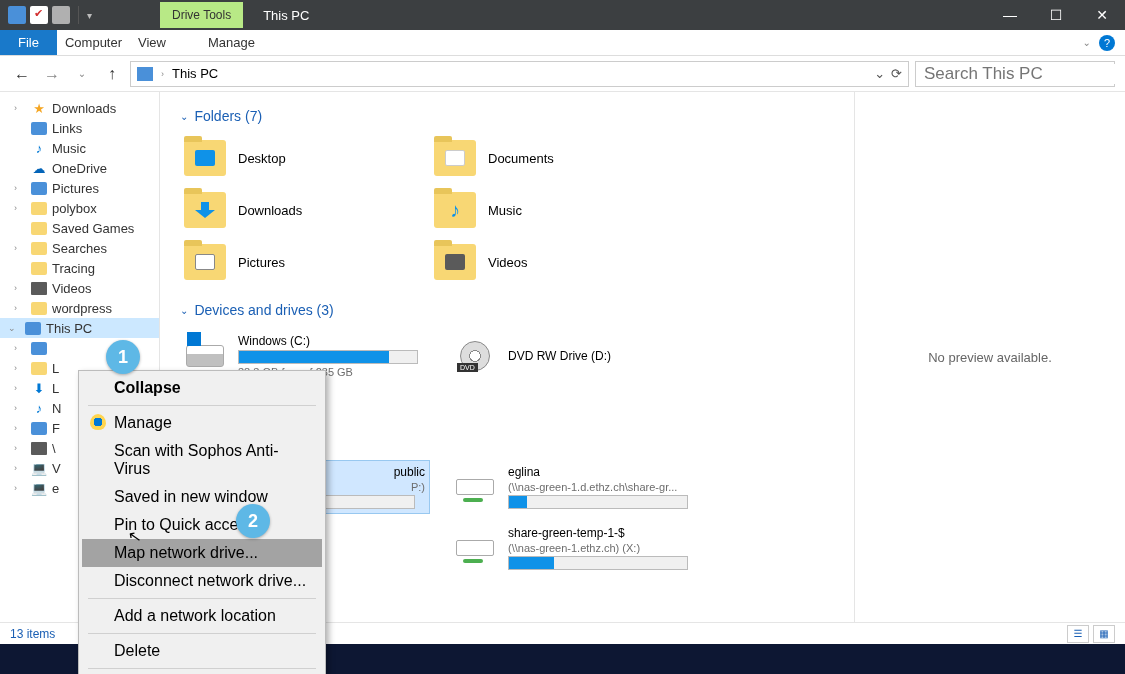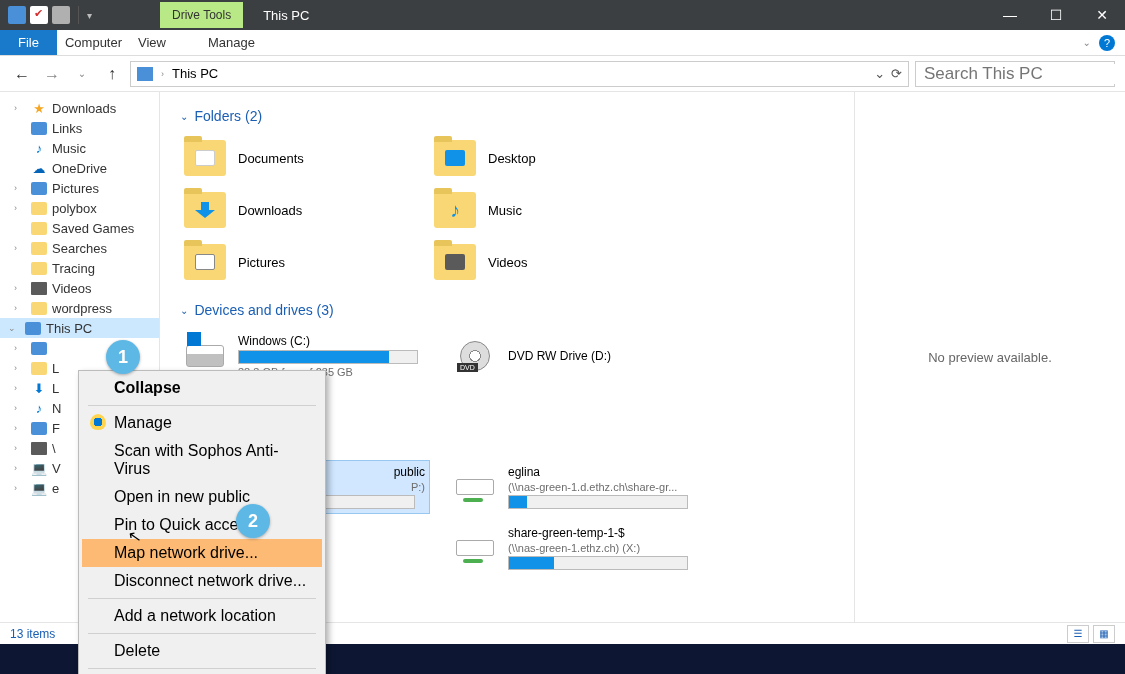--- a/index.html
+++ b/index.html
@@ -81,21 +81,21 @@
 .statusbar { height: 22px; border-top: 1px solid #e5e5e5; display: flex; align-items: center; padding: 0 10px; font-size: 12px; color: #1a5fb4; }
 .statusbar-icons { margin-left: auto; display: flex; gap: 4px; }
 .sb-view { width: 22px; height: 18px; border: 1px solid #ccc; display: flex; align-items: center; justify-content: center; font-size: 10px; }
 
 
 .taskbar { height: 30px; background: #0d1733; }
 
 
 .context-menu { position: absolute; top: 370px; left: 78px; width: 248px; background: #f0f0f0; border: 1px solid #bcbcbc; box-shadow: 3px 3px 6px rgba(0,0,0,0.3); padding: 3px; z-index: 100; }
 .ctx-item { padding: 5px 12px 5px 32px; font-size: 16px; position: relative; }
-.ctx-item:hover, .ctx-item.hovered { background: #fdba74; }
+.ctx-item:hover, .ctx-item.hovered { background: #a3a3a3; }
 .ctx-item.bold { font-weight: 600; }
 .ctx-sep { height: 1px; background: #d0d0d0; margin: 3px 6px; }
 .ctx-icon { position: absolute; left: 8px; top: 5px; width: 16px; height: 16px; }
 .shield { background: radial-gradient(circle, #0078d4 0 40%, #ffd54f 40% 100%); border-radius: 50% 50% 50% 50% / 60% 60% 40% 40%; }
 
 
 .badge { position: absolute; width: 34px; height: 34px; border-radius: 50%; background: #5eb8e6; color: #fff; font-size: 18px; font-weight: 600; display: flex; align-items: center; justify-content: center; box-shadow: 0 1px 3px rgba(0,0,0,0.3); z-index: 200; }
 .badge.b1 { top: 340px; left: 106px; }
 .badge.b2 { top: 504px; left: 236px; }
 
@@ -278,34 +278,34 @@
     <div class="tree-item">
         <span class="tree-chevron">›</span>
         <span class="tree-icon">💻</span>
         <span>e</span>
       </div>
   </div>
 
   <div class="content">
     <div class="section-header">
       <span class="chev-down">⌄</span>
-      <span>Folders (2)</span>
+      <span>Folders (7)</span>
     </div>
     <div class="folder-grid">
       <div class="folder-item">
           <div class="folder-icon-lg">
+            <div class="folder-inner" style="background:#0f92e8"></div>
+          </div>
+          <span class="folder-label">Desktop</span>
+        </div>
+      <div class="folder-item">
+          <div class="folder-icon-lg">
             <div class="folder-inner" style="background:#fff;border:1px solid #ccc"></div>
           </div>
           <span class="folder-label">Documents</span>
-        </div>
-      <div class="folder-item">
-          <div class="folder-icon-lg">
-            <div class="folder-inner" style="background:#0f92e8"></div>
-          </div>
-          <span class="folder-label">Desktop</span>
         </div>
       <div class="folder-item">
           <div class="folder-icon-lg">
             <div class="folder-inner" style="background:#0f92e8;clip-path:polygon(30% 0,70% 0,70% 50%,100% 50%,50% 100%,0 50%,30% 50%)"></div>
           </div>
           <span class="folder-label">Downloads</span>
         </div>
       <div class="folder-item">
           <div class="folder-icon-lg">
             <span style="color:#0f92e8;font-size:20px">♪</span>
@@ -406,21 +406,21 @@
   </div>
 </div>
 
 <div class="taskbar"></div>
 
 <div class="context-menu">
   <div class="ctx-item bold">Collapse</div>
   <div class="ctx-sep"></div>
   <div class="ctx-item"><div class="ctx-icon shield"></div><span>Manage</span></div>
   <div class="ctx-item">Scan with Sophos Anti-Virus</div>
-  <div class="ctx-item">Open in new public</div>
+  <div class="ctx-item">Saved in new window</div>
   <div class="ctx-item">Pin to Quick access</div>
   <div class="ctx-item hovered">Map network drive...</div>
   <div class="ctx-item">Disconnect network drive...</div>
   <div class="ctx-sep"></div>
   <div class="ctx-item">Add a network location</div>
   <div class="ctx-sep"></div>
   <div class="ctx-item">Delete</div>
   <div class="ctx-sep"></div>
 
 </div>

